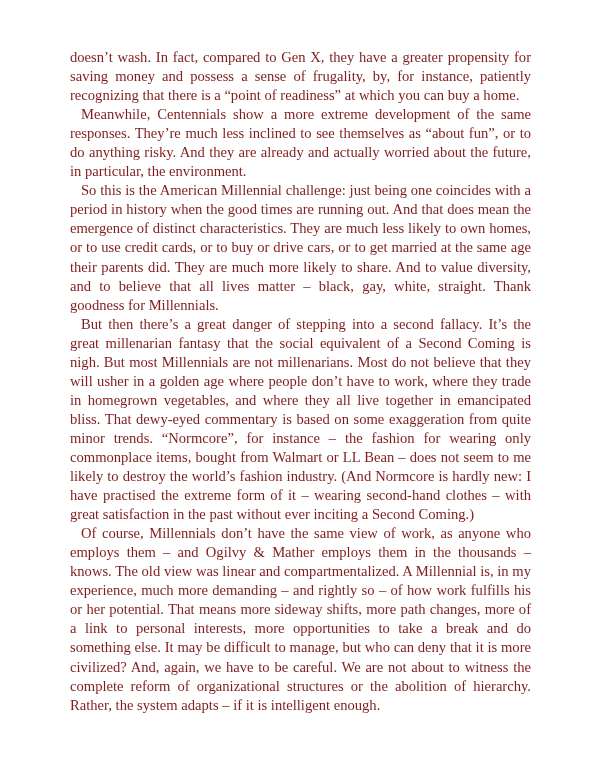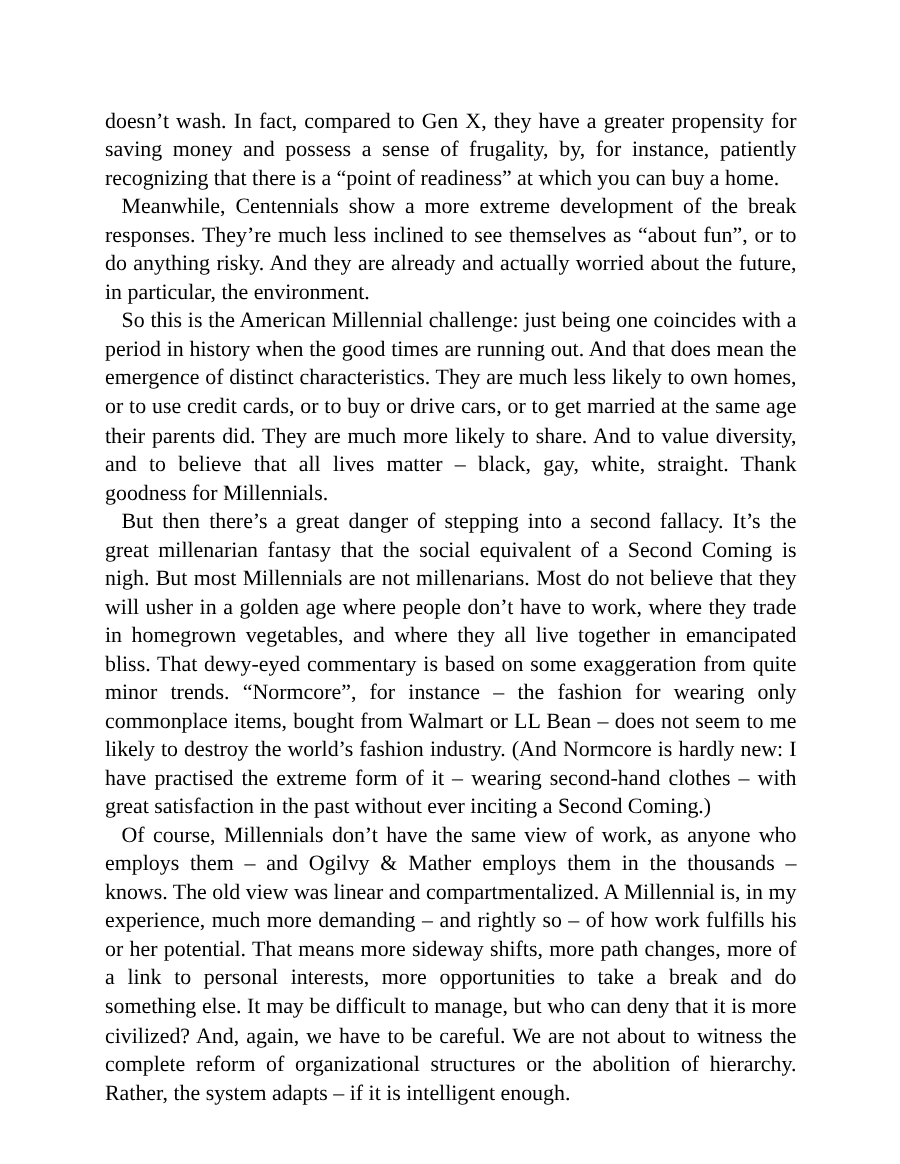--- a/index.html
+++ b/index.html
@@ -9,39 +9,39 @@
   }
   body {
     width: 600px;
     height: 776px;
     overflow: hidden;
     position: relative;
   }
   .page {
     position: absolute;
     left: 70px;
-    top: 72px;
+    top: 48px;
     width: 461px;
     font-family: "Liberation Serif", "DejaVu Serif", serif;
     font-size: 14.6px;
     line-height: 19.05px;
-    color: #000000;
+    color: #7f1d1d;
     text-align: justify;
     hyphens: none;
   }
   .page p {
     margin: 0;
     text-indent: 11px;
   }
   .page p.first {
     text-indent: 0;
   }
 </style>
 </head>
 <body>
 
 <div class="page">
   <p class="first">doesn’t wash. In fact, compared to Gen X, they have a greater propensity for saving money and possess a sense of frugality, by, for instance, patiently recognizing that there is a “point of readiness” at which you can buy a home.</p>
-  <p>Meanwhile, Centennials show a more extreme development of the break responses. They’re much less inclined to see themselves as “about fun”, or to do anything risky. And they are already and actually worried about the future, in particular, the environment.</p>
+  <p>Meanwhile, Centennials show a more extreme development of the same responses. They’re much less inclined to see themselves as “about fun”, or to do anything risky. And they are already and actually worried about the future, in particular, the environment.</p>
   <p>So this is the American Millennial challenge: just being one coincides with a period in history when the good times are running out. And that does mean the emergence of distinct characteristics. They are much less likely to own homes, or to use credit cards, or to buy or drive cars, or to get married at the same age their parents did. They are much more likely to share. And to value diversity, and to believe that all lives matter – black, gay, white, straight. Thank goodness for Millennials.</p>
   <p>But then there’s a great danger of stepping into a second fallacy. It’s the great millenarian fantasy that the social equivalent of a Second Coming is nigh. But most Millennials are not millenarians. Most do not believe that they will usher in a golden age where people don’t have to work, where they trade in homegrown vegetables, and where they all live together in emancipated bliss. That dewy-eyed commentary is based on some exaggeration from quite minor trends. “Normcore”, for instance – the fashion for wearing only commonplace items, bought from Walmart or LL Bean – does not seem to me likely to destroy the world’s fashion industry. (And Normcore is hardly new: I have practised the extreme form of it – wearing second-hand clothes – with great satisfaction in the past without ever inciting a Second Coming.)</p>
   <p>Of course, Millennials don’t have the same view of work, as anyone who employs them – and Ogilvy &amp; Mather employs them in the thousands – knows. The old view was linear and compartmentalized. A Millennial is, in my experience, much more demanding – and rightly so – of how work fulfills his or her potential. That means more sideway shifts, more path changes, more of a link to personal interests, more opportunities to take a break and do something else. It may be difficult to manage, but who can deny that it is more civilized? And, again, we have to be careful. We are not about to witness the complete reform of organizational structures or the abolition of hierarchy. Rather, the system adapts – if it is intelligent enough.</p>
 </div>
 
 </body></html>

